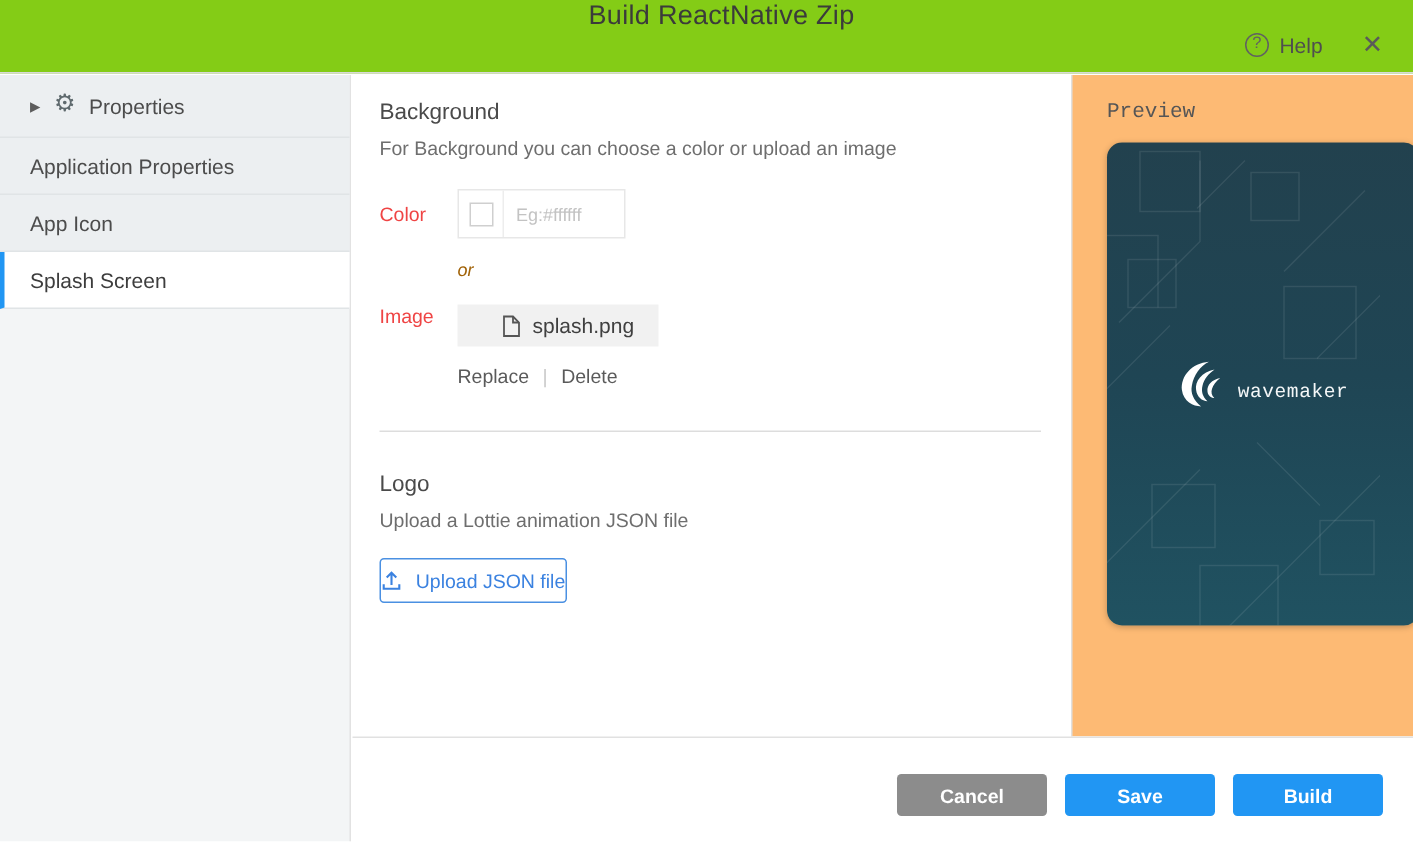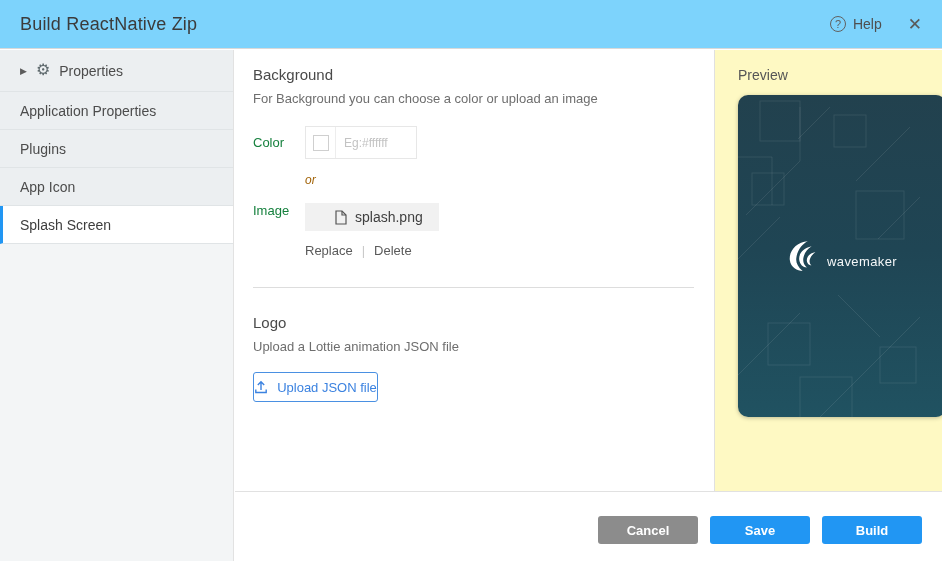--- a/index.html
+++ b/index.html
@@ -9,22 +9,22 @@
     background:#fff;
     overflow:hidden;
     position:relative;
     color:#444;
   }
   .app { position:absolute; inset:0; width:942px; height:561px; background:#fff; }
 
   
   .header {
     position:absolute; top:0; left:0; right:0; height:49px;
-    background:#7dd3fc; border-bottom:1px solid #d9d9d9;
-    display:flex; align-items:center;
+    background:#84cc16; border-bottom:1px solid #d9d9d9;
+    display:flex; align-items:center;flex-direction:column;
   }
   .header-title {
     padding-left:20px; font-size:18px; font-weight:500; color:#3b3b3b; letter-spacing:.2px;
   }
   .header-right {
     margin-left:auto; display:flex; align-items:center; gap:26px; padding-right:20px;
   }
   .help { display:flex; align-items:center; gap:7px; cursor:pointer; }
   .help-icon {
     width:16px; height:16px; border:1px solid #616161; border-radius:50%;
@@ -53,21 +53,21 @@
 
   
   .main {
     position:absolute; top:50px; left:235px; width:479px; bottom:0; background:#fff;
   }
   .section { padding-left:18px; padding-right:20px; }
   .sec-title { margin-top:16px; font-size:15px; font-weight:400; color:#4a4a4a; }
   .sec-desc { margin-top:8px; font-size:13px; color:#6e6e6e; }
 
   .color-row { margin-top:20px; display:flex; align-items:center; }
-  .field-label { width:52px; font-size:13px; color:#15803d; }
+  .field-label { width:52px; font-size:13px; color:#ef4444; }
   .color-input {
     width:112px; height:33px; border:1px solid #e7e7e7; display:flex; align-items:stretch; background:#fff;
   }
   .swatch-cell {
     width:30px; border-right:1px solid #ededed; display:flex; align-items:center; justify-content:center;
   }
   .swatch { width:16px; height:16px; background:#fff; border:1px solid #cfcfcf; }
   .color-text { flex:1; display:flex; align-items:center; padding-left:8px; font-size:12px; color:#c3c3c3; }
 
   .or-label { margin:14px 0 0 52px; font-size:12px; font-style:italic; color:#a16207; }
@@ -88,21 +88,21 @@
     margin-top:18px; width:125px; height:30px;
     border:1px solid #4a90e2; border-radius:3px; background:#fff;
     display:flex; align-items:center; justify-content:center; gap:9px;
     font-size:13px; color:#3b82e0; cursor:pointer;
     font-family:"Liberation Sans", sans-serif;
   }
 
   
   .preview-panel {
     position:absolute; top:50px; left:714px; right:0; height:441px;
-    background:#fef9c3; border-left:1px solid #e0e0e0;
+    background:#fdba74; border-left:1px solid #e0e0e0;font-family:Liberation Mono, monospace;
   }
   .preview-title { margin:17px 0 0 23px; font-size:14px; color:#565656; }
   .phone {
     position:relative; margin:12px 0 0 23px; width:208px; height:322px;
     border-radius:10px; overflow:hidden;
     background:linear-gradient(180deg,#22414e 0%,#1f4554 48%,#205261 100%);
     box-shadow:0 1px 4px rgba(0,0,0,.25);
   }
   .phone-pattern { position:absolute; inset:0; }
   .brand {
@@ -143,23 +143,20 @@
   </div>
 
   <div class="sidebar">
     <div class="side-item first">
       <span class="tri-icon">▶</span>
       <span class="gear-icon">⚙</span>
       <span>Properties</span>
     </div>
     <div class="side-item">
       <span>Application Properties</span>
-    </div>
-    <div class="side-item">
-      <span>Plugins</span>
     </div>
     <div class="side-item">
       <span>App Icon</span>
     </div>
     <div class="side-item selected">
       <span>Splash Screen</span>
     </div>
   </div>
 
   <div class="main">

